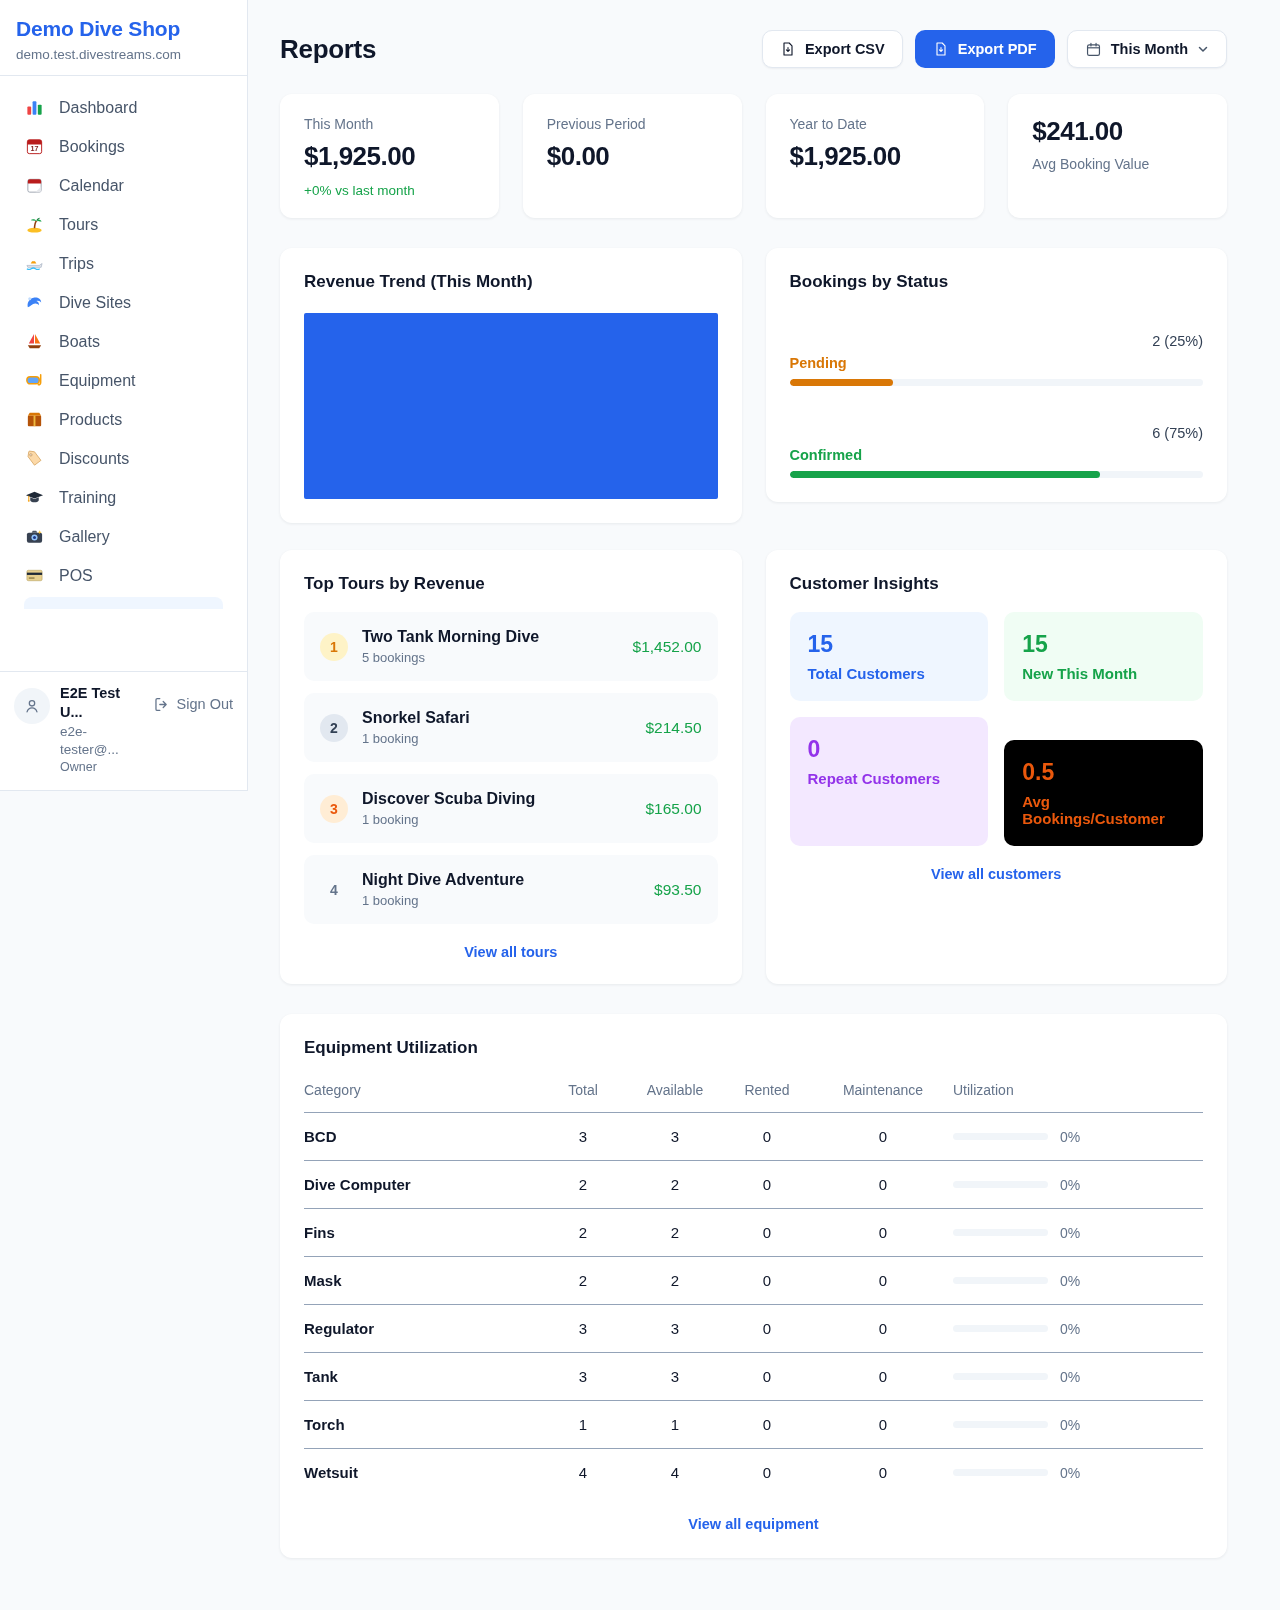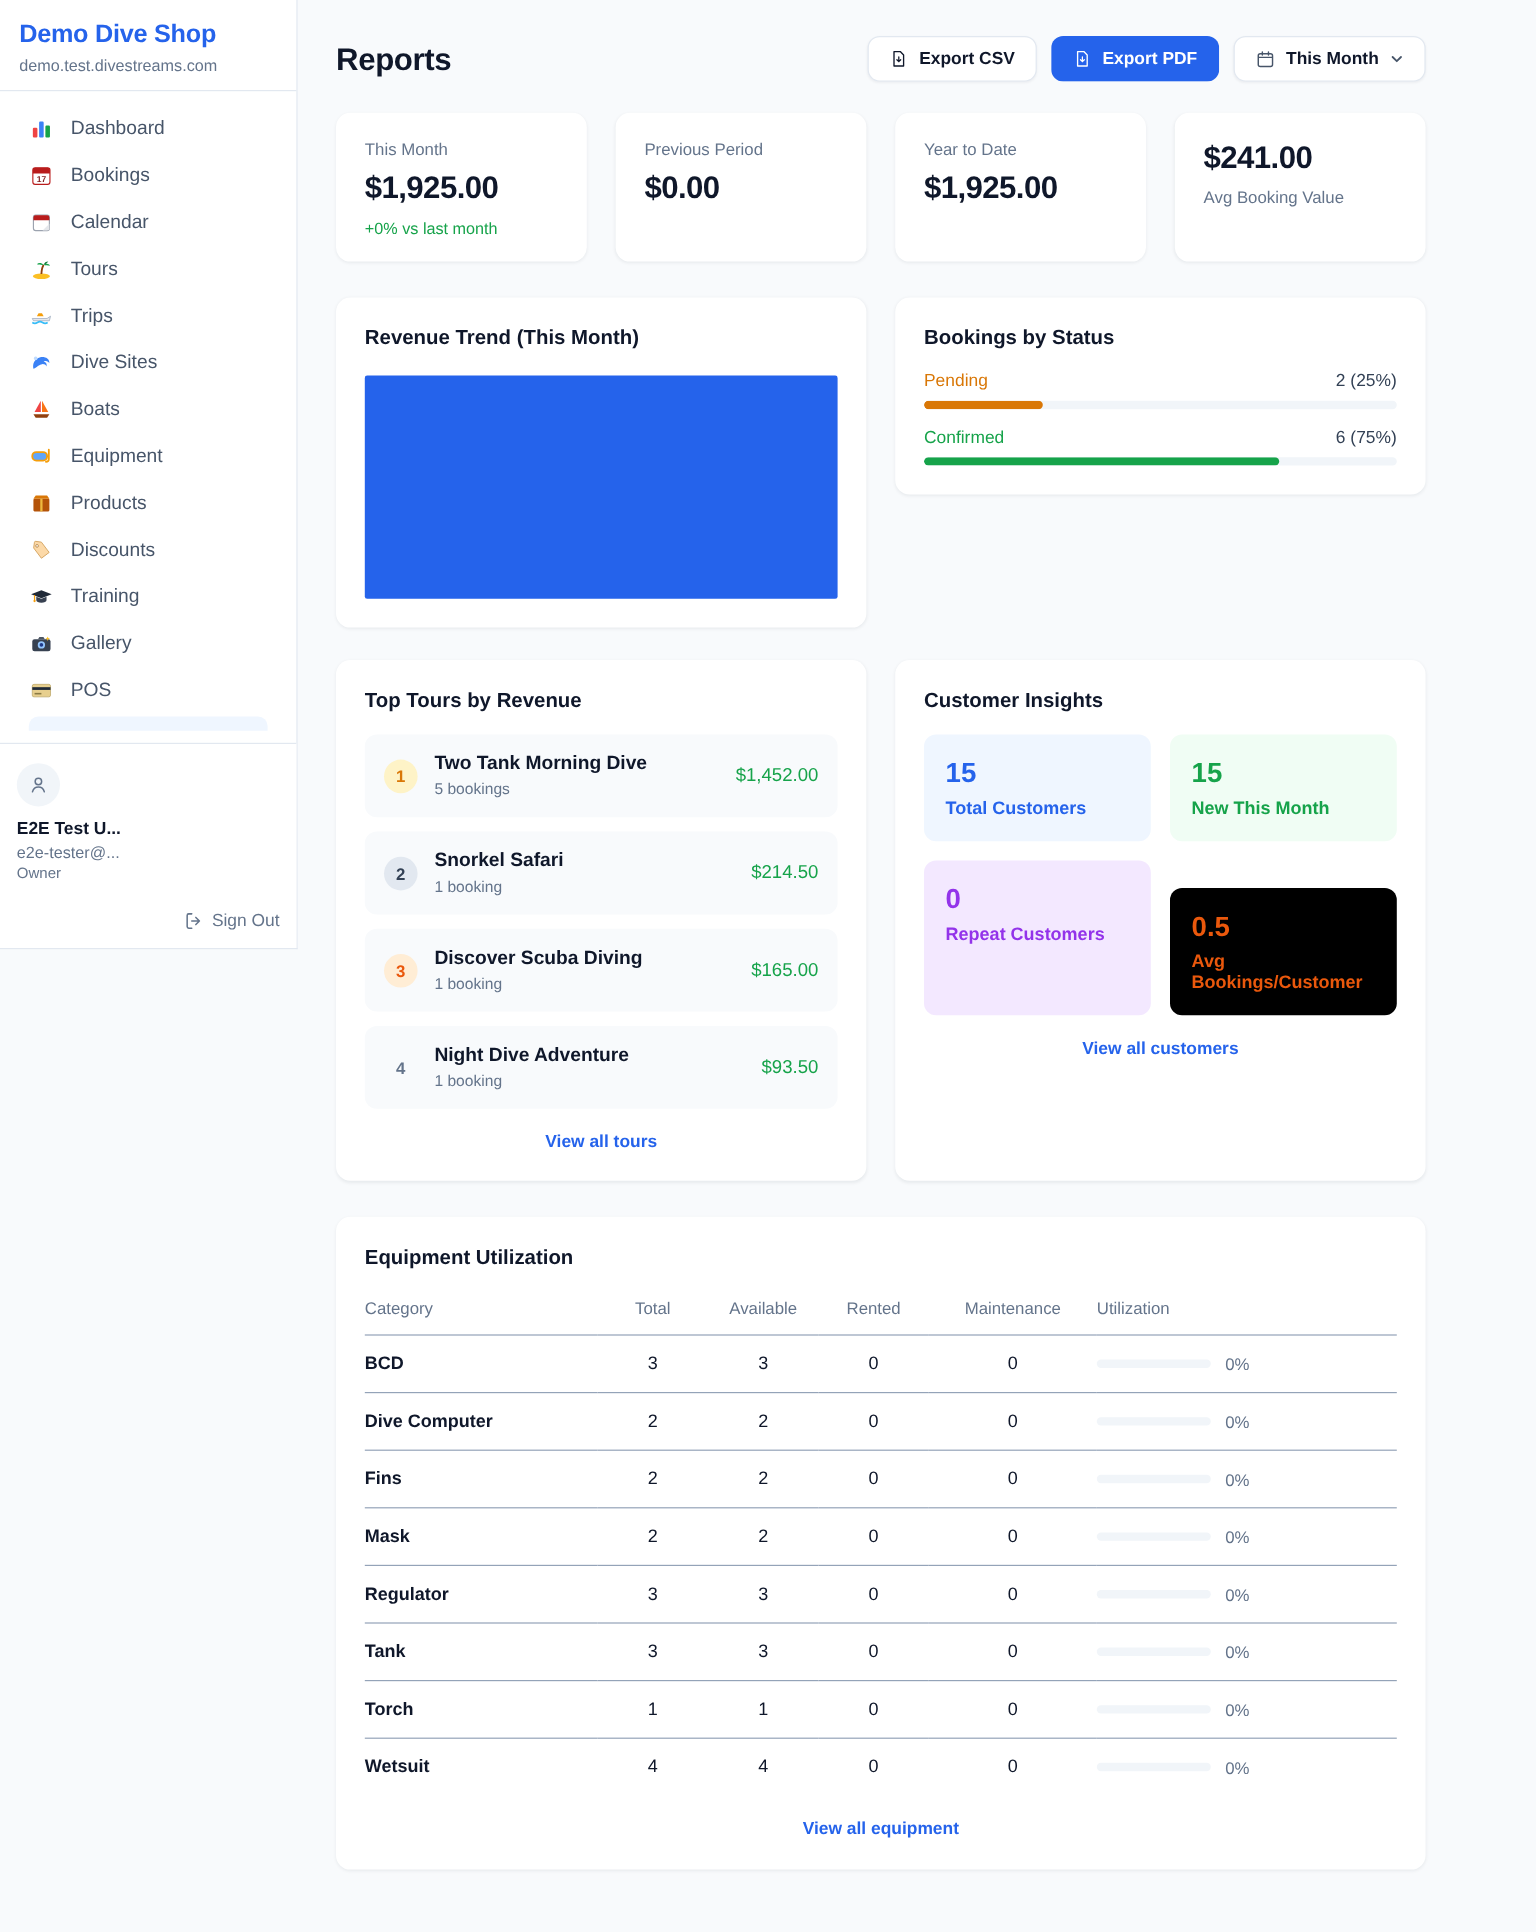--- a/index.html
+++ b/index.html
@@ -22,30 +22,30 @@
   .nav { padding:12px 12px 0; flex:1; overflow:hidden; }
   .nav-item {
     display:flex; align-items:center; gap:15px;
     padding:9.5px 12px; border-radius:8px; color:#475569; font-size:16px;
     cursor:pointer;
   }
   .nav-ico { width:20px; height:20px; display:inline-flex; align-items:center; justify-content:center; flex:0 0 20px; }
   .nav-active-sliver { height:12px; margin:2px 12px 0; border-radius:8px 8px 0 0; background:#eff6ff; }
   .user-footer {
     border-top:1px solid #e2e8f0; background:#fff;
-    padding:12px 14px 14px; display:flex; align-items:flex-start; gap:10px;flex-direction:column;
+    padding:12px 14px 14px; display:flex; align-items:flex-start; gap:10px;
   }
   .avatar { width:36px; height:36px; border-radius:50%; background:#f1f5f9; display:flex; align-items:center; justify-content:center; flex:0 0 36px; margin-top:4px; }
   .user-meta { line-height:1.35; min-width:0; }
   .user-name { font-weight:700; font-size:14.5px; color:#0f172a; }
   .user-email { font-size:13.5px; color:#64748b; }
   .user-role { font-size:12.5px; color:#64748b; }
   .signout { margin-left:auto; display:flex; align-items:center; gap:7px; color:#64748b; font-size:14.5px; margin-top:12px; cursor:pointer; white-space:nowrap; }
   
-  .main { position:absolute; left:248px; top:0; width:1032px; padding:30px 92px 40px 32px; }
+  .main { position:absolute; left:248px; top:0; width:1032px; padding:30px 53px 40px 32px; }
   .page-header { display:flex; align-items:center; margin-bottom:26px; }
   .page-title { font-size:26px; font-weight:800; letter-spacing:-0.3px; }
   .header-actions { margin-left:auto; display:flex; gap:12px; }
   .btn {
     height:38px; display:inline-flex; align-items:center; gap:9px;
     padding:0 17px; border-radius:10px; font-size:14.5px; font-weight:700; cursor:pointer;
     border:1px solid transparent;
   }
   .btn-light { background:#fff; border-color:#e2e8f0; color:#0f172a; box-shadow:0 1px 2px rgba(15,23,42,.05); }
   .btn-primary { background:#2563eb; color:#fff; }
@@ -61,21 +61,21 @@
   
   .row-charts { display:grid; grid-template-columns:1fr 1fr; gap:24px; align-items:start; margin-bottom:27px; }
   .row-mid { display:grid; grid-template-columns:1fr 1fr; gap:24px; margin-bottom:30px; }
   .panel { padding:24px; }
   .panel-title { font-size:17px; font-weight:700; color:#0f172a; }
   
   .trend-chart { margin-top:21px; height:186px; background:#2563eb; border-radius:2px; }
   
   .status-list { margin-top:18px; }
   .status-row-top { display:flex; align-items:center; font-size:14.5px; }
-  .status-label { font-weight:400; }
+  .status-label { font-weight:700;margin-top:45px; }
   .status-label.pending { color:#d97706; }
   .status-label.confirmed { color:#16a34a; }
   .status-count { margin-left:auto; color:#334155; }
   .bar-track { margin-top:8px; height:7px; border-radius:5px; background:#f1f5f9; overflow:hidden; }
   .bar-fill { height:7px; border-radius:5px; }
   .bar-fill.pending { background:#d97706; }
   .bar-fill.confirmed { background:#16a34a; }
   .status-item + .status-item { margin-top:16px; }
   
   .tour-list { margin-top:18px; display:flex; flex-direction:column; gap:12px; }

